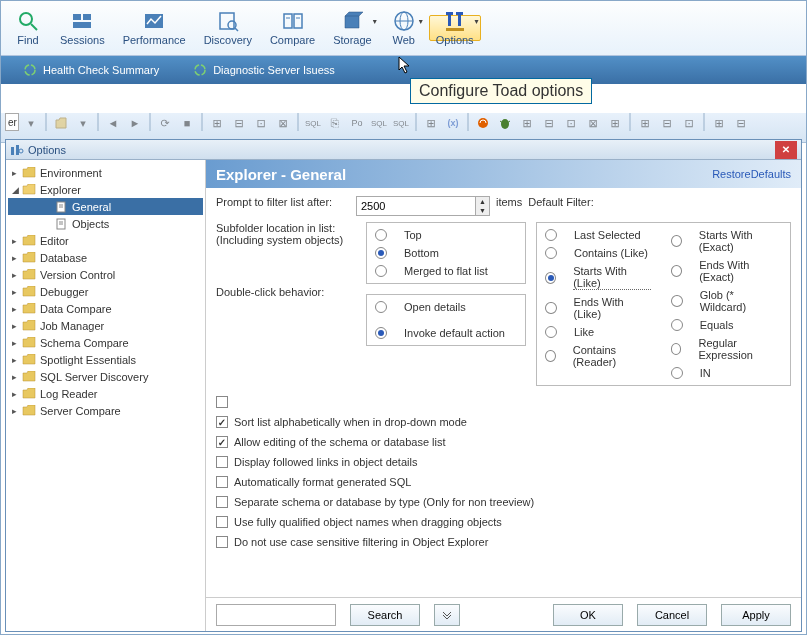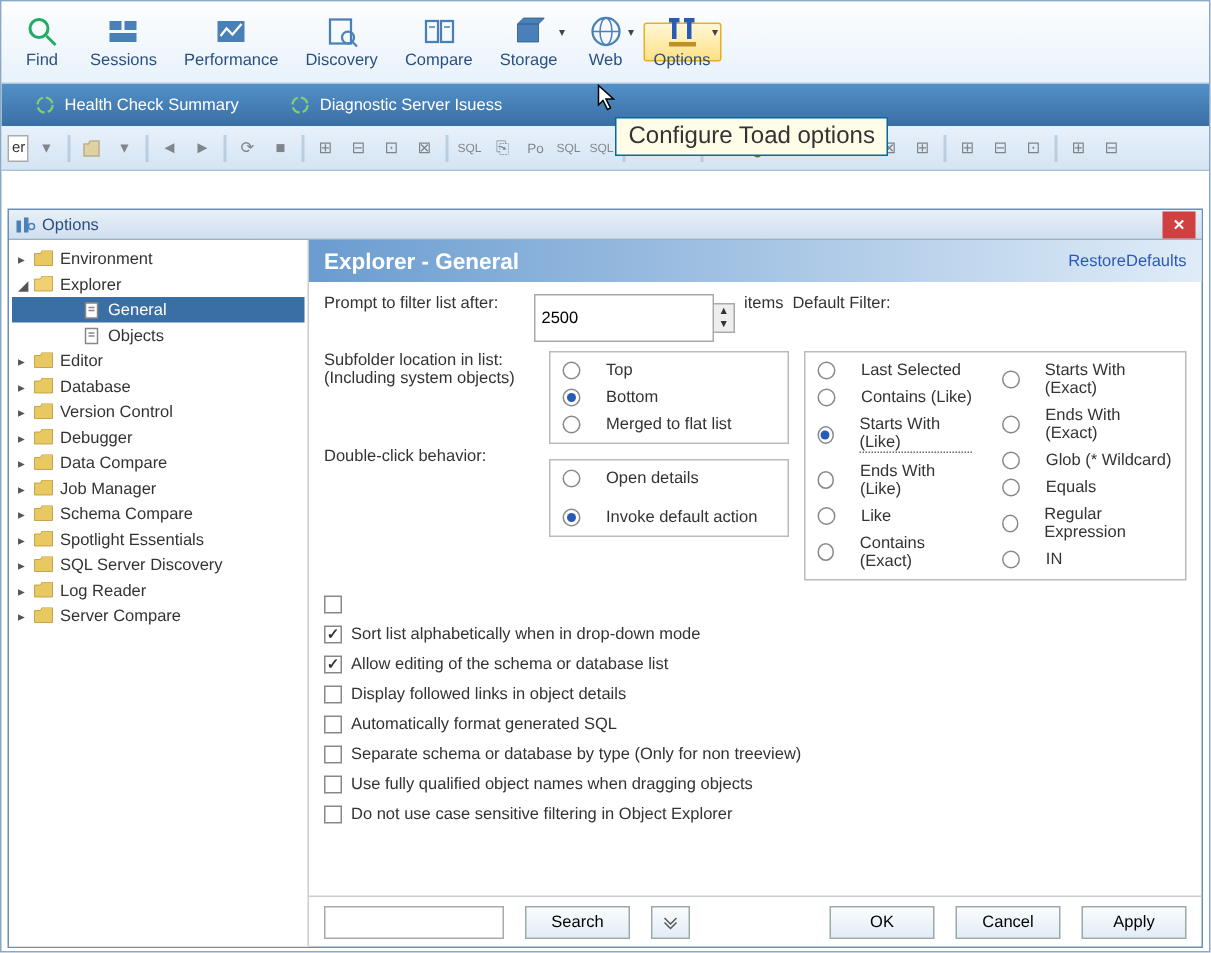--- a/index.html
+++ b/index.html
@@ -12,21 +12,21 @@
 .ribbon-icon { width: 24px; height: 24px; margin-bottom: 2px; display: flex; align-items: center; justify-content: center; }
 .ribbon-label { font-size: 11px; color: #2a5080; }
 .ribbon-btn .drop { position: absolute; right: 1px; bottom: 14px; font-size: 8px; color: #444; }
 
 
 .tabstrip { height: 28px; background: linear-gradient(#5290c7,#3a6fa5); display: flex; align-items: center; padding-left: 8px; }
 .tab { display: flex; align-items: center; color: #fff; font-size: 11px; padding: 5px 14px; margin-right: 6px; cursor: pointer; }
 .tab-icon { width: 14px; height: 14px; margin-right: 6px; display: inline-flex; align-items: center; justify-content: center; }
 
 
-.toolrow { height: 30px; background: linear-gradient(#e8f1fb,#d5e4f3); border-bottom: 1px solid #a8c0d8; display: flex; align-items: center; padding: 0 4px; gap: 2px; }
+.toolrow { height: 30px; background: linear-gradient(#e8f1fb,#d5e4f3); border-bottom: 1px solid #a8c0d8; display: flex; padding: 0 4px; gap: 2px; margin-top: 29px; }
 .tool { width: 20px; height: 20px; display: flex; align-items: center; justify-content: center; border: 1px solid transparent; cursor: pointer; opacity: 0.55; }
 .tool.sep { width: 1px; height: 18px; background: #9fb6cd; margin: 0 2px; cursor: default; }
 .erfield { width: 14px; height: 18px; border: 1px solid #aaa; background: #fff; font-size: 10px; padding: 0 2px; display: flex; align-items: center; }
 
 
 .tooltip { position: absolute; left: 410px; top: 78px; background: #fffde8; border: 1px solid #0369a1; padding: 3px 8px; font-size: 16px; color: #333; z-index: 50; }
 .cursor-img { position: absolute; left: 398px; top: 56px; z-index: 51; font-size: 14px; color: #000; }
 
 
 .panel { position: absolute; left: 5px; top: 139px; width: 797px; height: 493px; border: 1px solid #6a90b8; background: #fff; display: flex; flex-direction: column; }
@@ -45,21 +45,21 @@
 
 
 .content { flex: 1; display: flex; flex-direction: column; min-width: 0; }
 .content-header { height: 28px; background: linear-gradient(to right,#6a9cd0,#e0ecf8); color: #fff; display: flex; align-items: center; justify-content: space-between; padding: 0 10px; font-size: 15px; font-weight: bold; }
 .content-header a { color: #2a5ab8; font-size: 11px; font-weight: normal; cursor: pointer; }
 .content-inner { flex: 1; padding: 8px 10px; overflow: auto; font-size: 11px; color: #333; }
 
 .row { display: flex; align-items: flex-start; margin-bottom: 6px; }
 .lbl { width: 140px; flex-shrink: 0; }
 .spinner { display: flex; align-items: center; }
-.spinner input { width: 120px; height: 32px; border: 1px solid #aaa; padding: 0 4px; font-size: 11px; }
+.spinner input { width: 120px; height: 20px; border: 1px solid #aaa; padding: 0 4px; font-size: 11px; }
 .spinner .spinbtns { width: 14px; height: 20px; border: 1px solid #aaa; border-left: none; background: #eee; display: flex; flex-direction: column; }
 .spinner .spinbtns div { flex: 1; text-align: center; font-size: 7px; line-height: 9px; cursor: pointer; }
 
 .group { border: 1px solid #bbb; padding: 6px 8px; display: flex; flex-direction: column; gap: 6px; }
 .radio-row { display: flex; align-items: center; gap: 17px; cursor: pointer; }
 .radio { width: 12px; height: 12px; border: 1px solid #888; border-radius: 50%; display: flex; align-items: center; justify-content: center; }
 .radio.checked::after { content: ''; width: 6px; height: 6px; background: #2a5ab8; border-radius: 50%; }
 .dotted { border-bottom: 1px dotted #666; }
 
 .two-col { display: flex; gap: 20px; }
@@ -480,21 +480,21 @@
                   <div class="radio-row">
                     <span class="radio"></span>
                     <span>Ends With (Like)</span>
                   </div>
                   <div class="radio-row">
                     <span class="radio"></span>
                     <span>Like</span>
                   </div>
                   <div class="radio-row">
                     <span class="radio"></span>
-                    <span>Contains (Exact)</span>
+                    <span>Contains (Reader)</span>
                   </div>
                 </div>
               <div class="filter-col" id="filter-col2">
                   <div class="radio-row">
                     <span class="radio"></span>
                     <span>Starts With (Exact)</span>
                   </div>
                   <div class="radio-row">
                     <span class="radio"></span>
                     <span>Ends With (Exact)</span>

